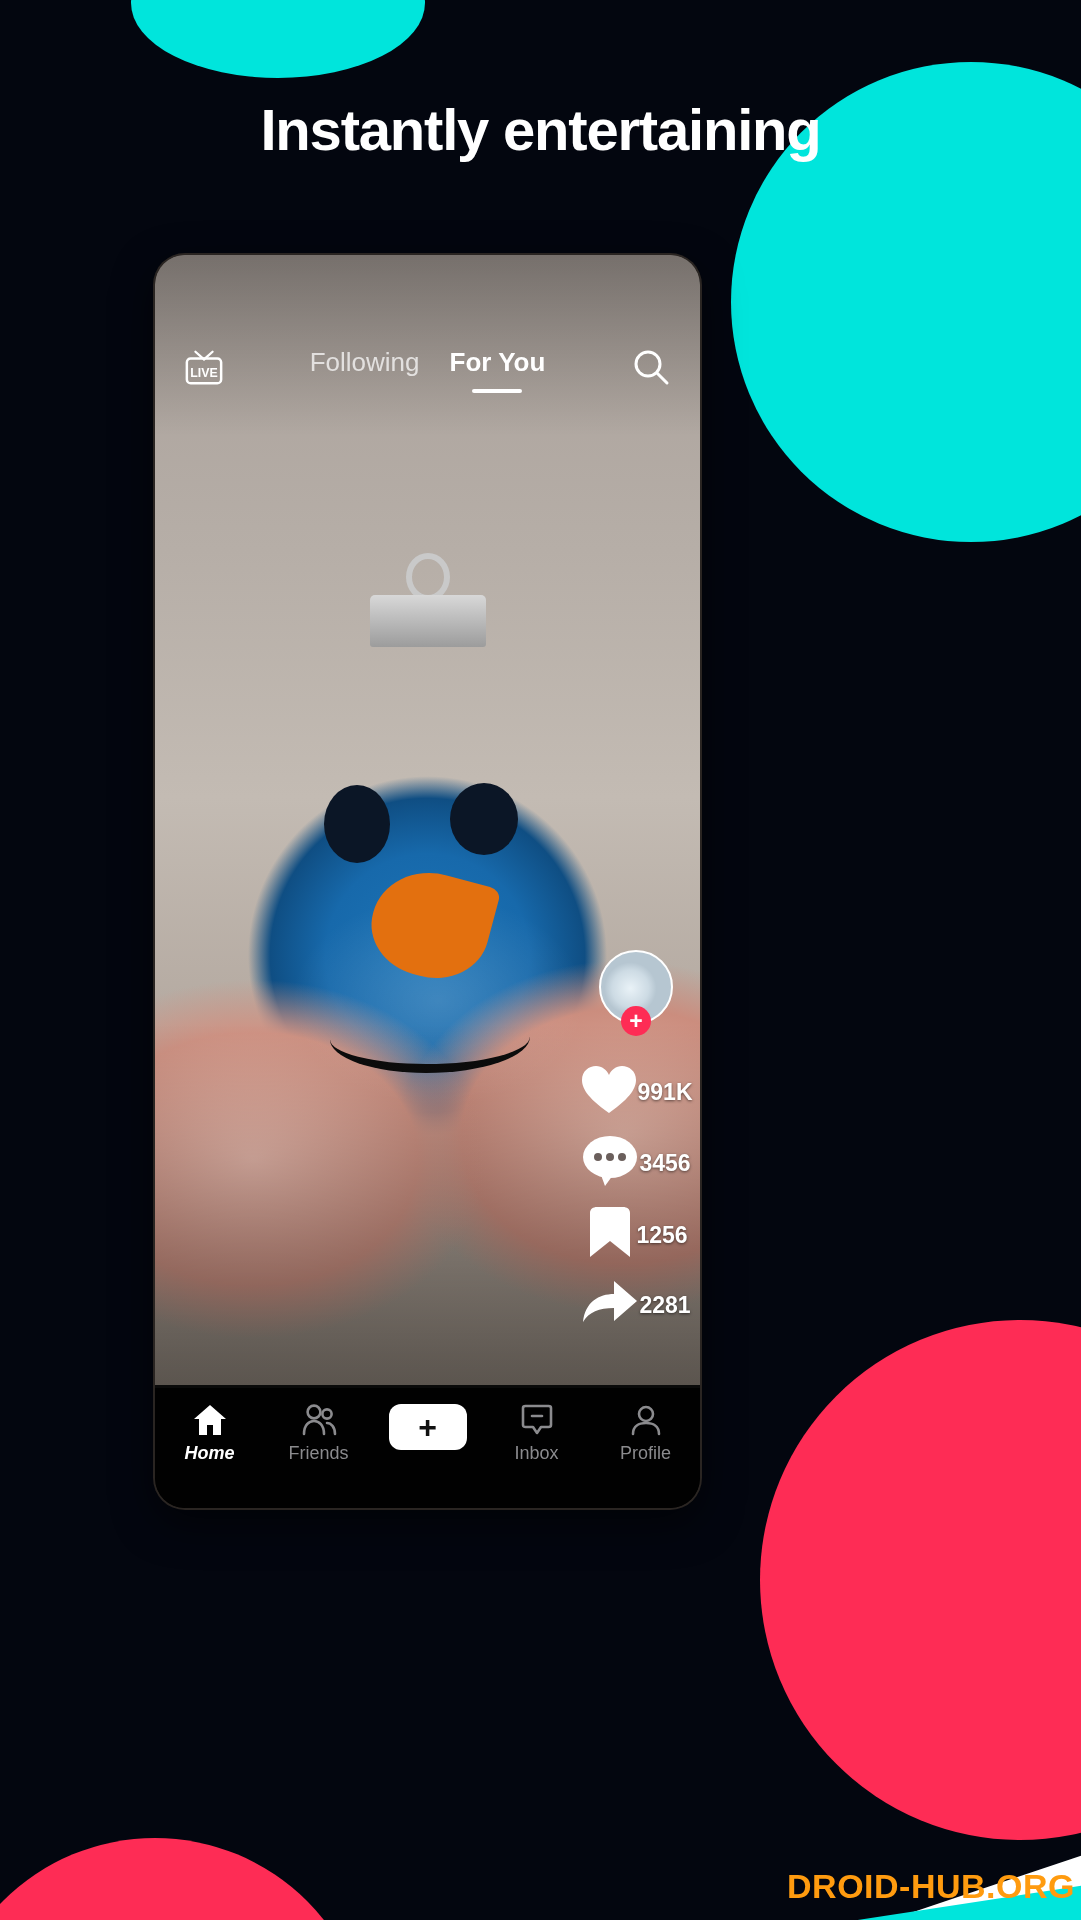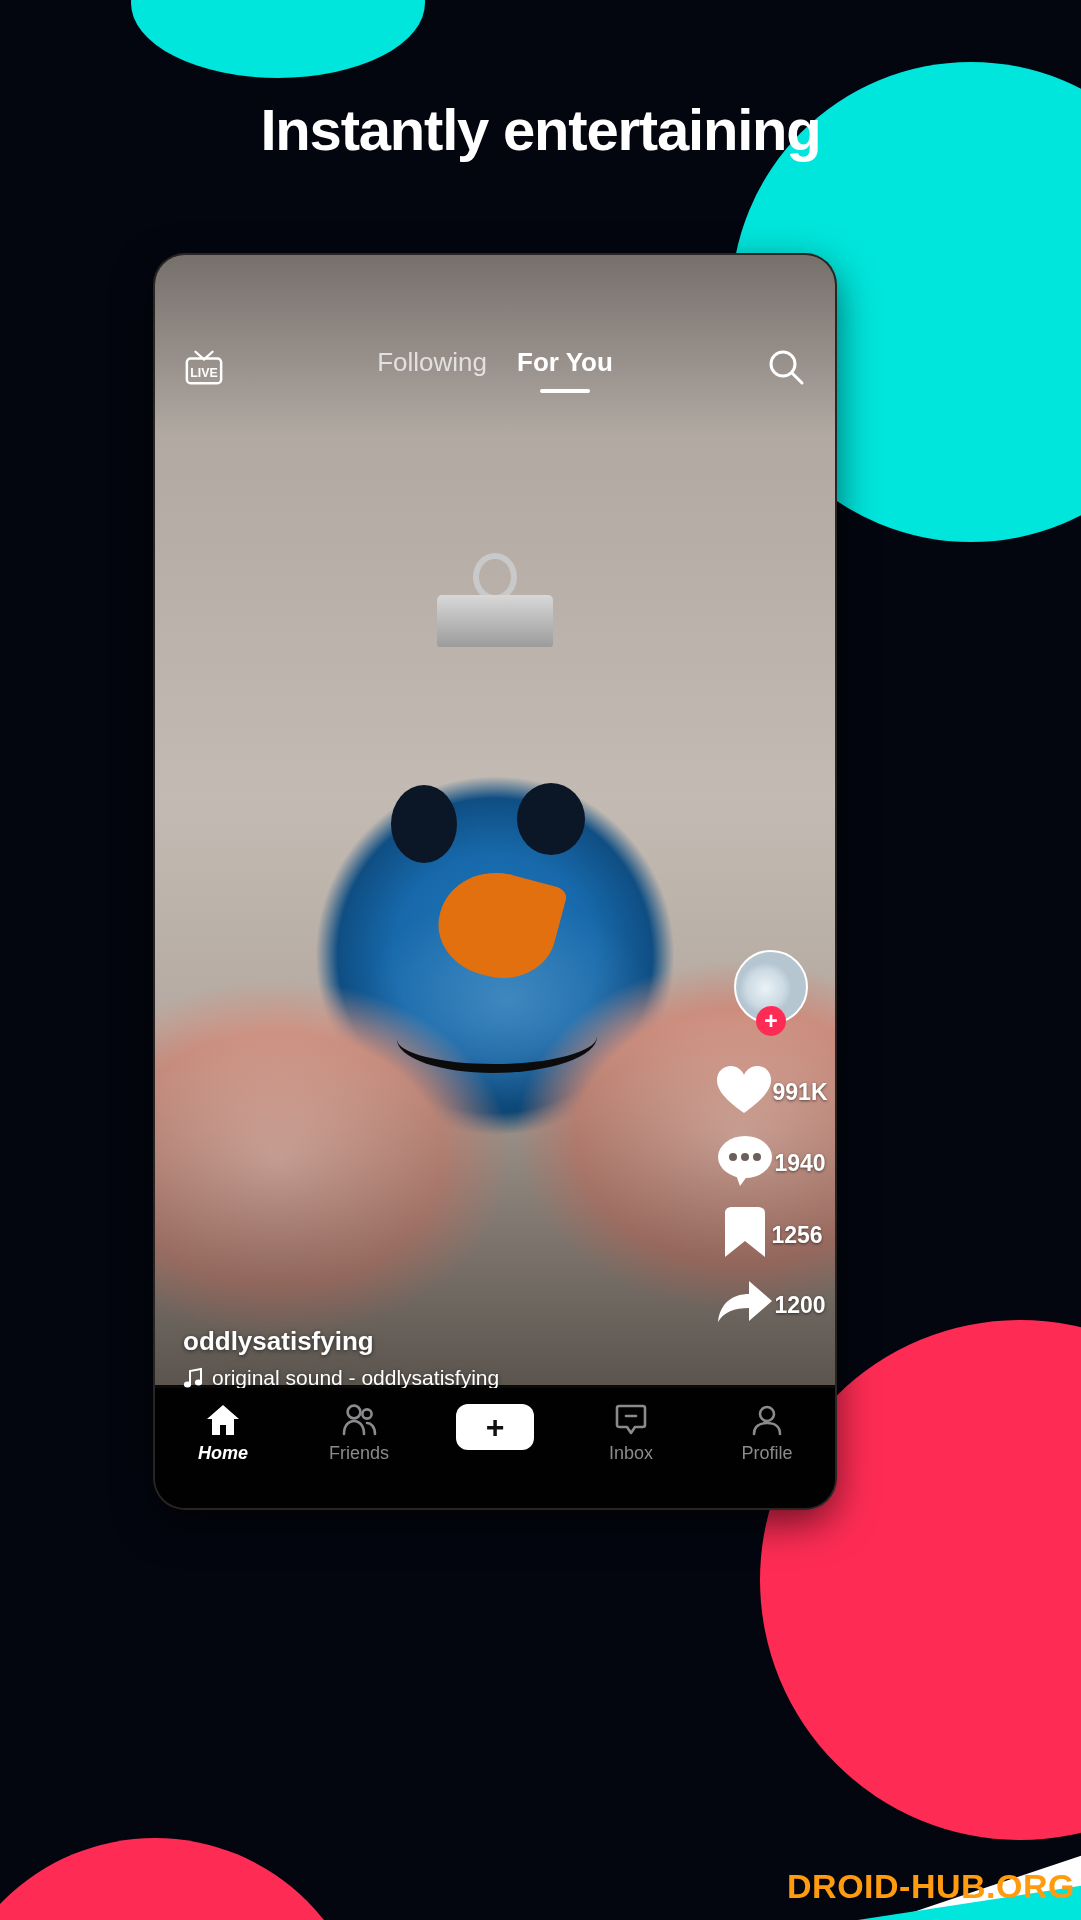--- a/index.html
+++ b/index.html
@@ -29,21 +29,21 @@
 
   
   #headline {
     position:absolute; top:96px; left:0; width:1081px;
     text-align:center; color:#fff;
     font-size:58px; font-weight:bold; letter-spacing:-1.2px;
   }
 
   
   #phone {
-    position:absolute; left:155px; top:255px; width:680px; height:1253px;
+    position:absolute; left:155px; top:255px; width:545px; height:1253px;
     background:#0a0a0a; border-radius:30px;
     box-shadow:0 0 0 2px #2a2522, 0 14px 40px rgba(0,0,0,.6);
     overflow:hidden;
   }
   #screen { position:absolute; inset:0; border-radius:28px; overflow:hidden; }
 
   
   #video {
     position:absolute; left:0; top:0; right:0; height:1130px;
     background:
@@ -202,49 +202,38 @@
         </div>
 
         <div class="rail-item">
           <svg width="58" height="54" viewBox="0 0 58 54">
             <ellipse cx="29" cy="23" rx="27" ry="21" fill="#fff"></ellipse>
             <path d="M20 41 L24 52 L32 41 Z" fill="#fff"></path>
             <circle cx="17" cy="23" r="4" fill="#6b5f5c"></circle>
             <circle cx="29" cy="23" r="4" fill="#6b5f5c"></circle>
             <circle cx="41" cy="23" r="4" fill="#6b5f5c"></circle>
           </svg>
-          <div class="rail-count">1940</div>
+          <div class="rail-count">3456</div>
         </div>
 
         <div class="rail-item">
           <svg width="52" height="54" viewBox="0 0 52 54">
             <path d="M6 7 C6 3 9 1 13 1 L39 1 C43 1 46 3 46 7 L46 51 L26 35 L6 51 Z" fill="#fff"></path>
           </svg>
           <div class="rail-count">1256</div>
         </div>
 
         <div class="rail-item">
           <svg width="58" height="50" viewBox="0 0 58 50">
             <path d="M2 44 C4 24 18 16 33 16 L33 3 L56 23 L33 43 L33 30 C18 30 8 34 2 44 Z" fill="#fff"></path>
           </svg>
-          <div class="rail-count">1200</div>
-        </div>
-      </div>
-
-      <div id="caption">
-        <div id="uname">oddlysatisfying</div>
-        <div id="sound">
-          <svg width="20" height="22" viewBox="0 0 20 22">
-            <path d="M7 17 L7 4 L18 2 L18 15" fill="none" stroke="#fff" stroke-width="2"></path>
-            <ellipse cx="4.5" cy="17.5" rx="3.6" ry="3" fill="#fff"></ellipse>
-            <ellipse cx="15.5" cy="15.5" rx="3.6" ry="3" fill="#fff"></ellipse>
-          </svg>
-          <span>original sound - oddlysatisfying</span>
-        </div>
-      </div>
+          <div class="rail-count">2281</div>
+        </div>
+      </div>
+
 
       <div id="bottombar">
 
         <div class="tabitem active">
           <svg width="34" height="32" viewBox="0 0 34 32">
             <path d="M17 1 L33 15 L28 15 L28 31 L20 31 L20 21 L14 21 L14 31 L6 31 L6 15 L1 15 Z" fill="#fff"></path>
           </svg>
           <div class="tablabel">Home</div>
         </div>
 

